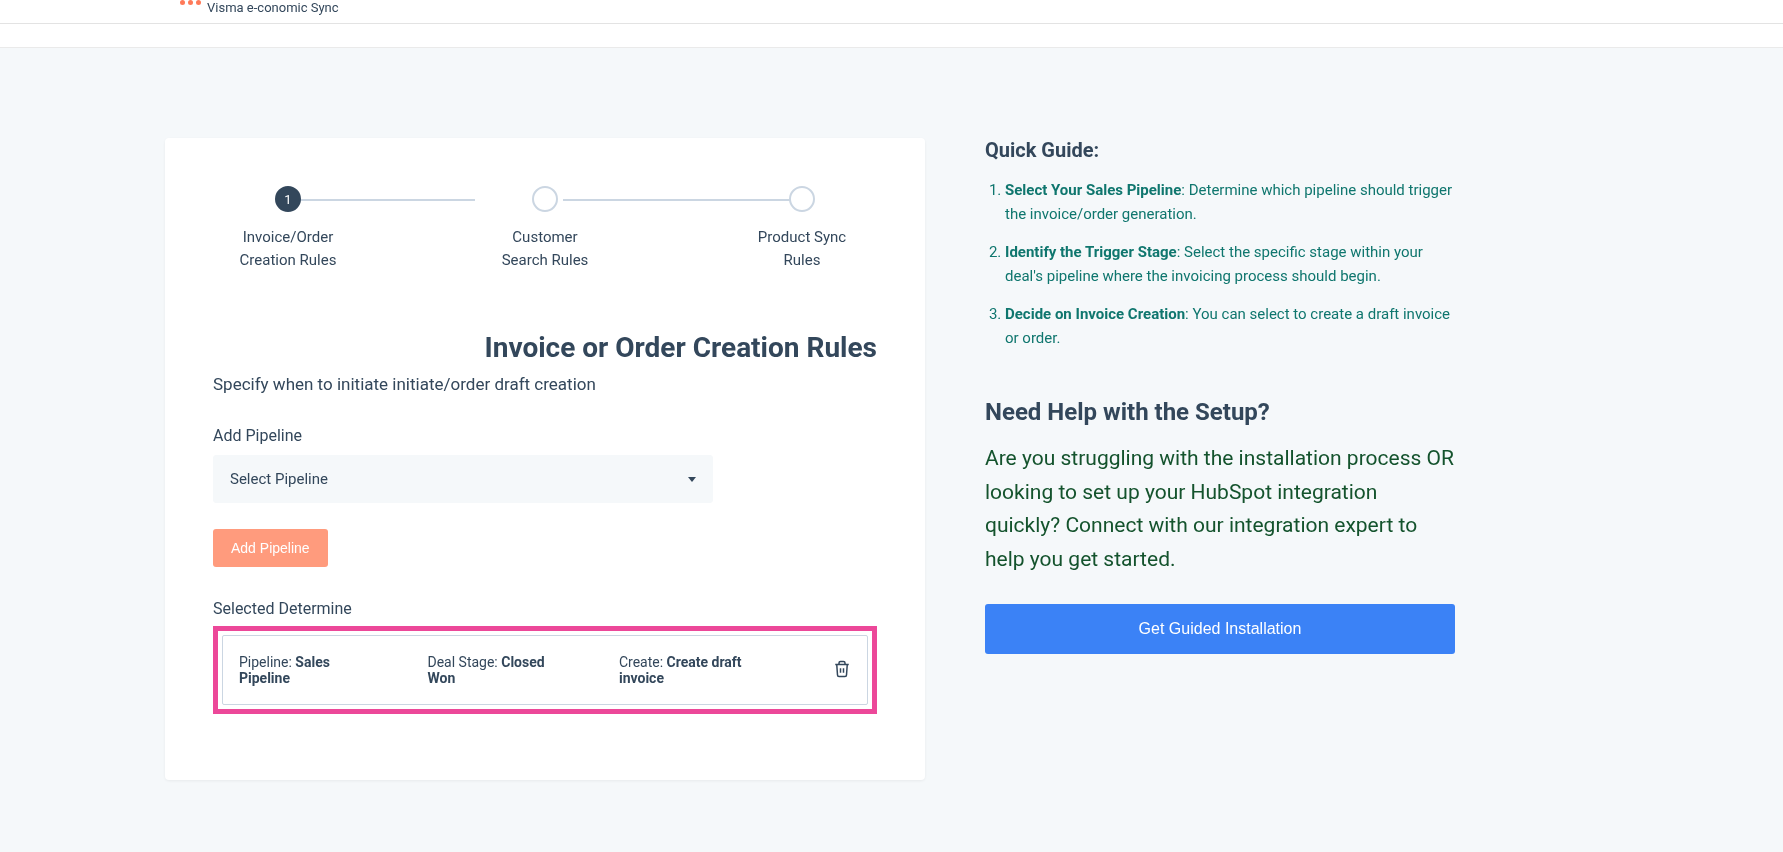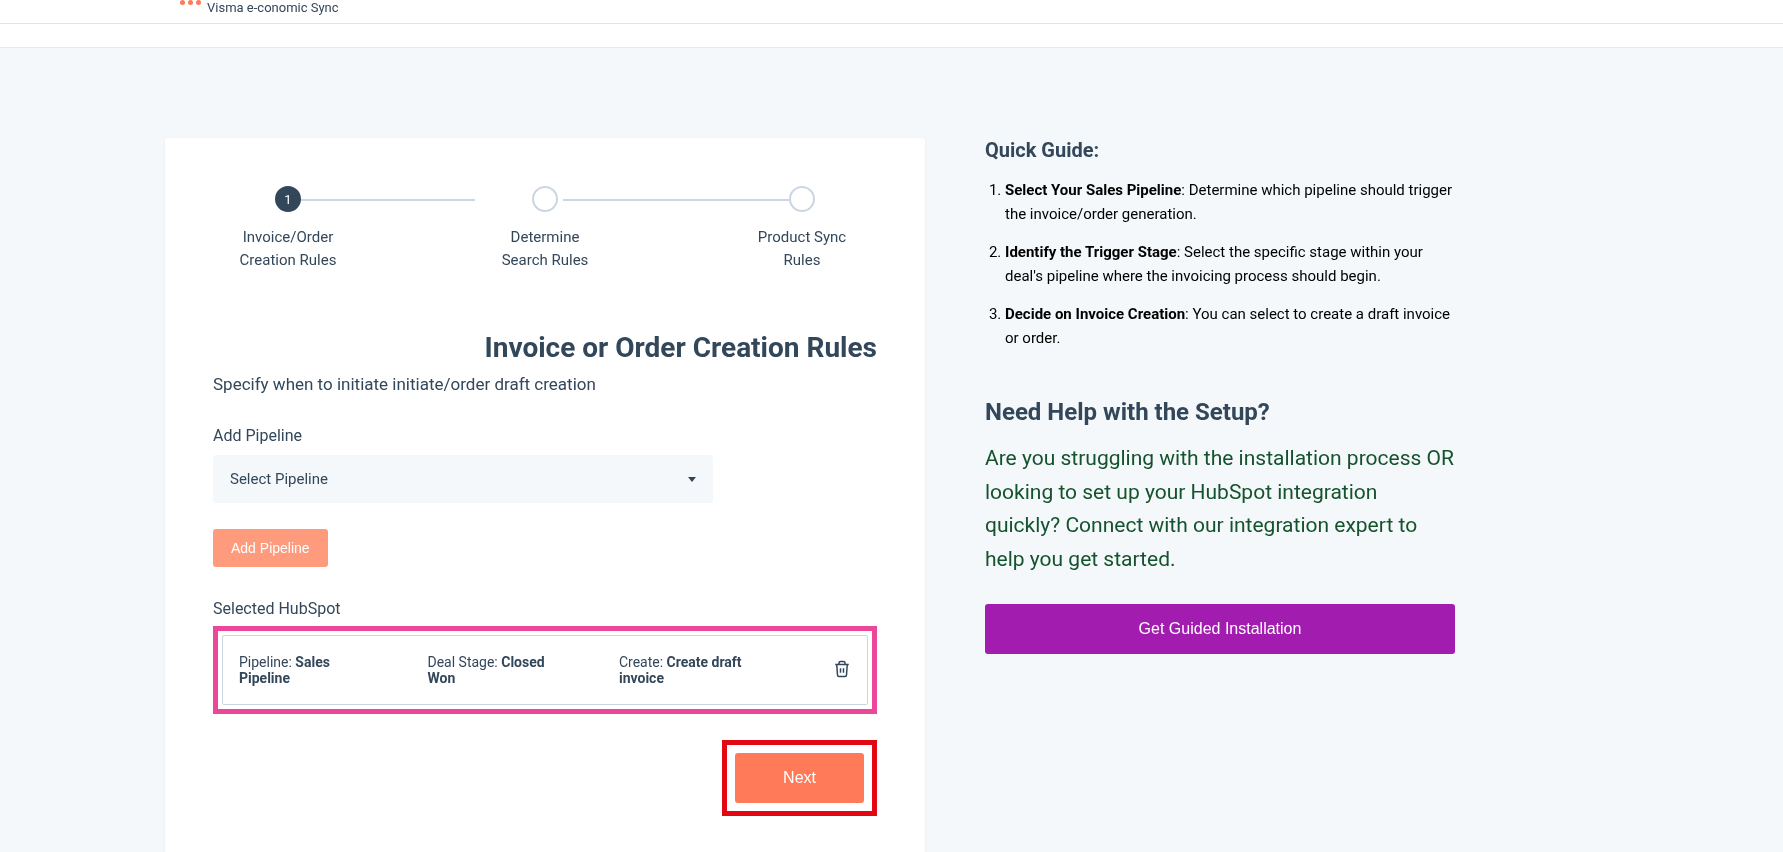--- a/index.html
+++ b/index.html
@@ -162,21 +162,21 @@
       color: #fff;
       padding: 11px 18px;
     }
     .btn-orange {
       background: #ff7a59;
       color: #fff;
       padding: 16px 48px;
       font-size: 16px;
     }
     .btn-blue {
-      background: #a21caf;
+      background: #3b82f6;
       color: #fff;
       padding: 16px 4px;
       width: 100%;
       font-size: 16px;
       border-radius: 3px;
     }
     .selected-label {
       font-size: 16px;
       color: #33475b;
       margin-top: 32px;
@@ -227,21 +227,21 @@
       font-weight: 700;
       color: #33475b;
       margin-bottom: 16px;
     }
     .guide-list {
       padding-left: 20px;
       margin-bottom: 48px;
     }
     .guide-list li {
       font-size: 15px;
-      color: #000000;
+      color: #0f766e;
       line-height: 1.6;
       margin-bottom: 14px;
     }
     .guide-list li b {
       font-weight: 700;
     }
     .help-title {
       font-size: 24px;
       font-weight: 700;
       color: #33475b;
@@ -282,21 +282,21 @@
         </div>
         <div class="step-label">
           <span>Invoice/Order</span><br>
           <span>Creation Rules</span>
         </div>
       </div>
 
       <div class="step">
         <div class="step-circle"></div>
         <div class="step-label">
-          <span>Determine</span><br>
+          <span>Customer</span><br>
           <span>Search Rules</span>
         </div>
       </div>
 
       <div class="step">
         <div class="step-circle"></div>
         <div class="step-label">
           <span>Product Sync</span><br>
           <span>Rules</span>
         </div>
@@ -308,21 +308,21 @@
 
     <div class="field-label">Add Pipeline</div>
 
     <div class="select-box">
       <span>Select Pipeline</span>
       <span class="caret-down"></span>
     </div>
 
     <button class="btn btn-orange-light">Add Pipeline</button>
 
-    <div class="selected-label">Selected HubSpot</div>
+    <div class="selected-label">Selected Determine</div>
 
     <div class="highlight-box">
       <div class="pipeline-row">
         <span class="seg">
           <span>Pipeline: </span><b>Sales Pipeline</b>
         </span>
         <span class="seg">
           <span>Deal Stage: </span><b>Closed Won</b>
         </span>
         <span class="seg">
@@ -331,25 +331,20 @@
         <span class="trash-icon">
           <svg width="18" height="18" viewBox="0 0 24 24" fill="none" stroke="#33475b" stroke-width="2">
             <path d="M3 6h18M8 6V4a2 2 0 012-2h4a2 2 0 012 2v2M19 6l-1 14a2 2 0 01-2 2H8a2 2 0 01-2-2L5 6"></path>
             <line x1="10" y1="11" x2="10" y2="17"></line>
             <line x1="14" y1="11" x2="14" y2="17"></line>
           </svg>
         </span>
       </div>
     </div>
 
-    <div class="next-wrap">
-      <div class="next-highlight">
-        <button class="btn btn-orange">Next</button>
-      </div>
-    </div>
 
   </div>
 
   <aside class="sidebar">
     <h3 class="guide-title">Quick Guide:</h3>
     <ol class="guide-list">
       <li><b>Select Your Sales Pipeline</b><span>: Determine which pipeline should trigger the invoice/order generation.</span></li>
       <li><b>Identify the Trigger Stage</b><span>: Select the specific stage within your deal's pipeline where the invoicing process should begin.</span></li>
       <li><b>Decide on Invoice Creation</b><span>: You can select to create a draft invoice or order.</span></li>
     </ol>

